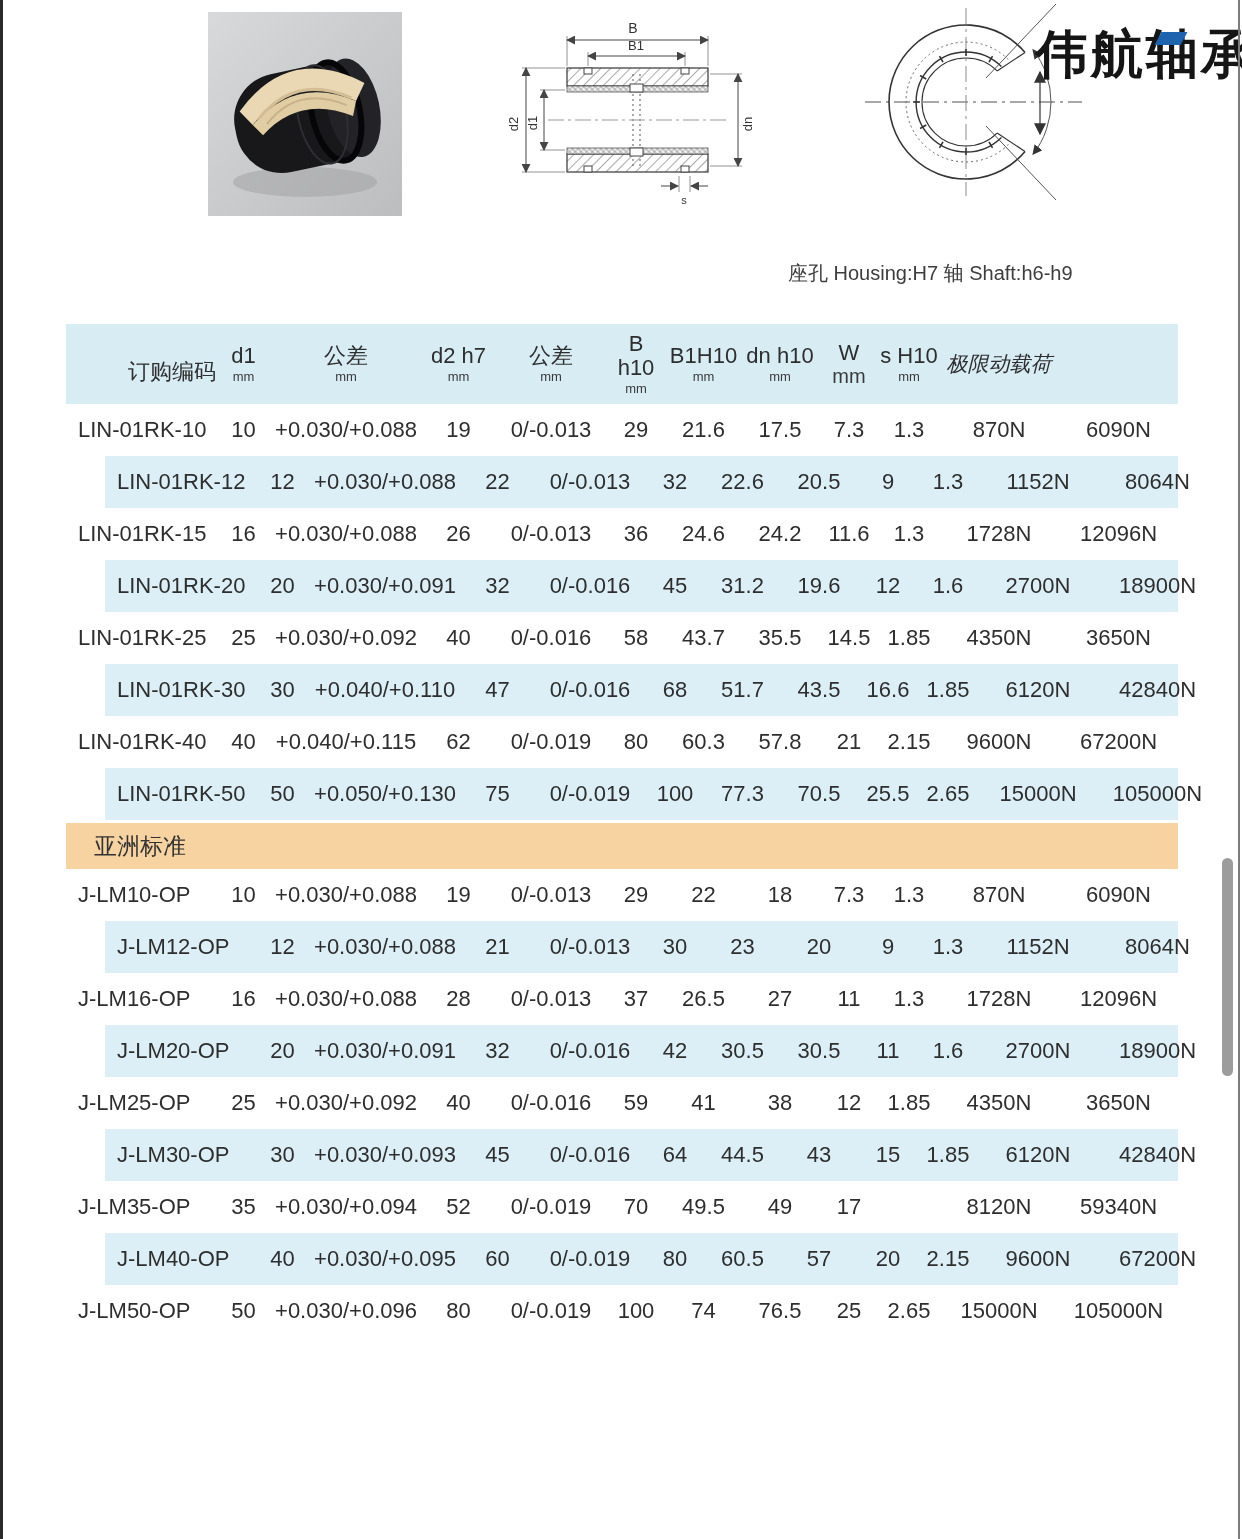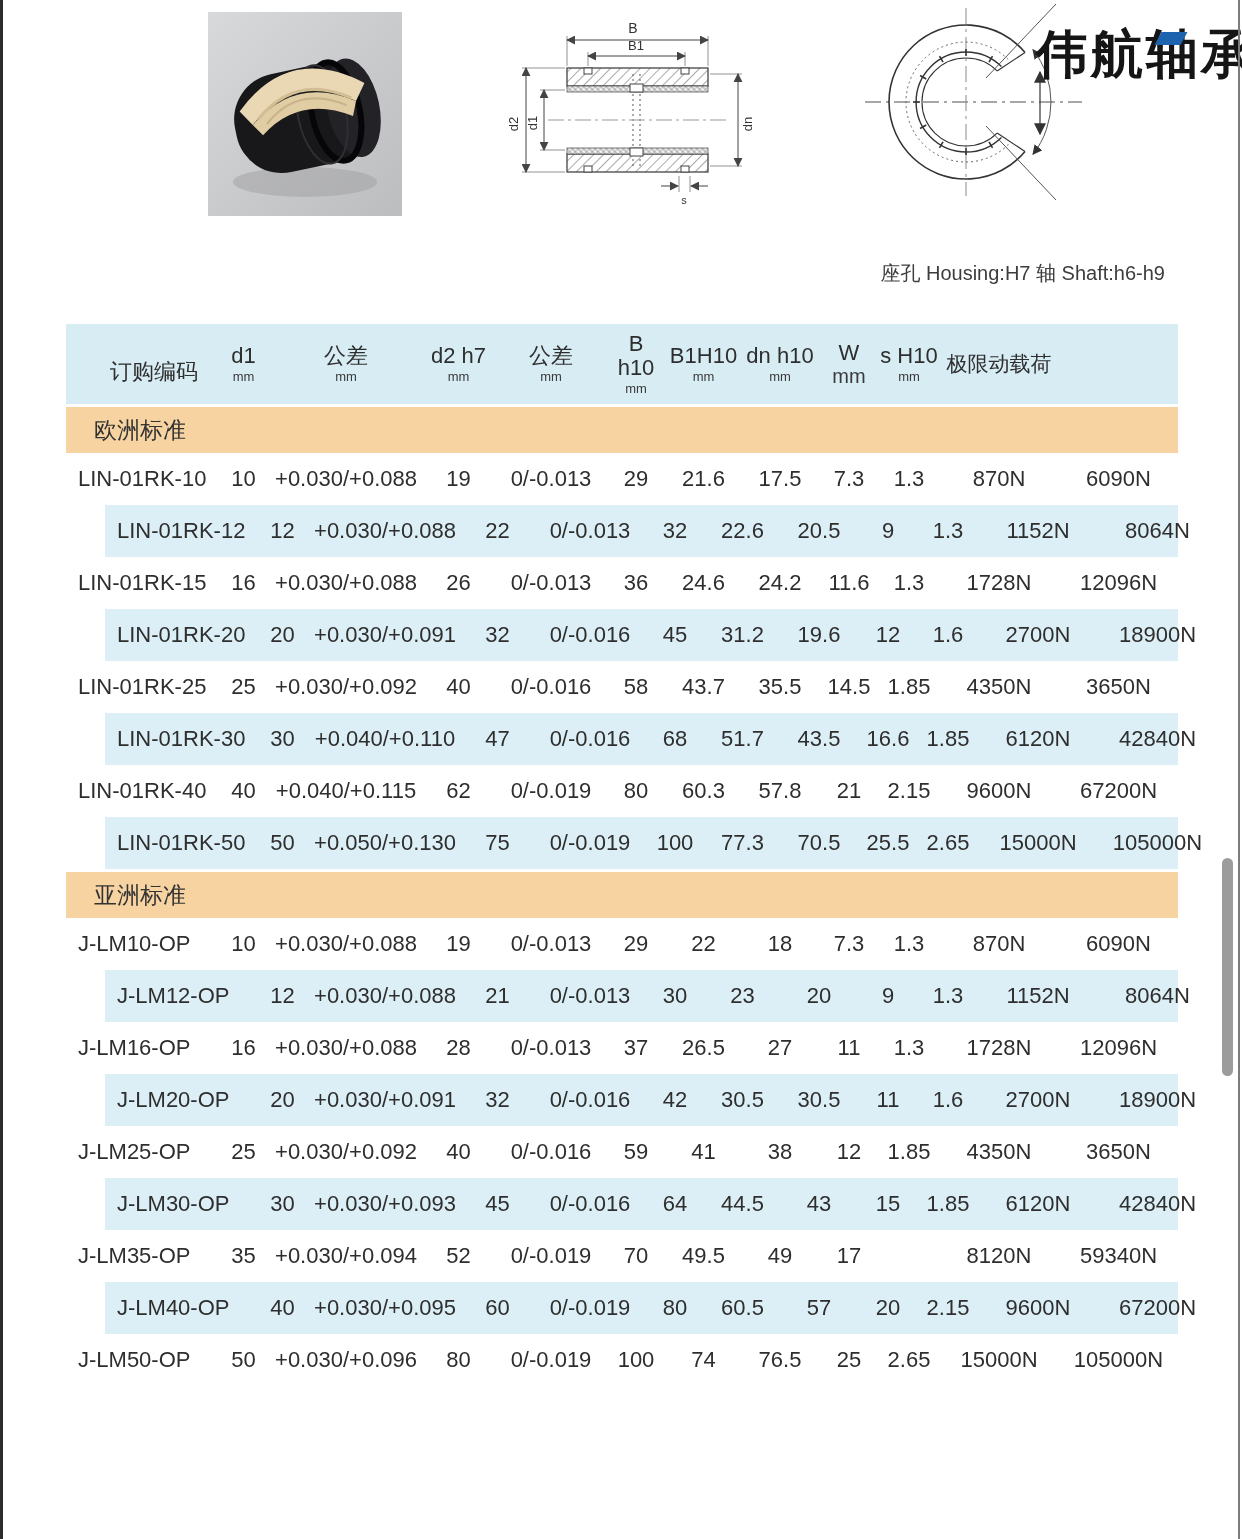--- a/index.html
+++ b/index.html
@@ -7,29 +7,29 @@
     position:relative;width:1242px;height:1539px;background:#ffffff;overflow:hidden;
     font-family:"Liberation Sans", sans-serif;color:#2e2e2e;
   }
   .edge-left{position:absolute;left:0;top:0;width:3px;height:1539px;background:#2b2b2b;}
   .edge-right{position:absolute;left:1238px;top:0;width:2px;height:1539px;background:#7c7c7c;}
   .figure{position:absolute;}
   .logo{position:absolute;left:1036px;top:24px;line-height:1;white-space:nowrap;}
   .logo-en{font-size:56px;font-weight:800;letter-spacing:1px;color:var(--logo-red);}
   .logo-blue{position:absolute;left:122px;top:8px;width:26px;height:13px;background:var(--logo-blue);transform:skewX(-28deg);}
   .logo-cn{font-size:52px;font-weight:900;color:#151515;letter-spacing:3px;margin-top:4px;}
-  .fit-note{position:absolute;left:820px;top:260px;width:345px;text-align:right;font-size:20px;color:#3d3d3d;}
+  .fit-note{position:absolute;left:788px;top:260px;width:345px;text-align:left;font-size:20px;color:#3d3d3d;}
   .spec-table{position:absolute;left:66px;top:324px;width:1112px;}
   .trow{display:grid;grid-template-columns:150px 55px 150px 75px 110px 60px 75px 78px 60px 60px 120px 119px;}
   .thead{background:var(--header-bg);height:80px;}
   .hcell{display:flex;flex-direction:column;align-items:center;justify-content:center;font-size:22px;line-height:1.08;}
   .hcell .unit{font-size:13px;margin-top:2px;color:#3a3a3a;}
   .hcell .unit.big{font-size:20px;margin-top:1px;}
-  .hcell.c0{align-items:center;padding-left:26px;margin-top:16px;}
-  .hcell.c10 .hl,.hcell.c11 .hl{font-size:21px;}
+  .hcell.c0{align-items:flex-end;padding-left:26px;margin-top:16px;}
+  .hcell.c10 .hl,.hcell.c11 .hl{font-size:21px;font-style:italic;}
   .hcell.c11 .hl{width:92px;text-align:center;}
   .section-bar{height:46px;background:var(--section-bg);border-top:3px solid #fff;display:flex;align-items:center;font-size:23px;color:#333;}
   .section-bar span{padding-left:28px;}
   .drow{height:52px;font-size:22px;}
   .drow.alt{background:var(--row-alt-bg);margin-left:39px;}
   .cell{display:flex;align-items:center;justify-content:center;}
   .cell.c0{justify-content:flex-start;padding-left:12px;}
   .scrollbar-thumb{position:absolute;left:1222px;top:858px;width:11px;height:218px;background:#9c9c9c;border-radius:6px;}
   svg text{font-family:"Liberation Sans", sans-serif;fill:#333;}
 </style>
@@ -210,23 +210,20 @@
           <div class="unit big">mm</div>
         </div>
         <div class="hcell c9">
           <div class="hl">s H10</div>
           <div class="unit">mm</div>
         </div>
         <div class="hcell c10">
           <div class="hl">极限动载荷</div>
         </div>
       </div>
-      <div class="section-bar">
-        <span>欧洲标准</span>
-      </div>
       <div class="trow drow">
         <div class="cell c0">LIN-01RK-10</div>
         <div class="cell c1">10</div>
         <div class="cell c2">+0.030/+0.088</div>
         <div class="cell c3">19</div>
         <div class="cell c4">0/-0.013</div>
         <div class="cell c5">29</div>
         <div class="cell c6">21.6</div>
         <div class="cell c7">17.5</div>
         <div class="cell c8">7.3</div>

